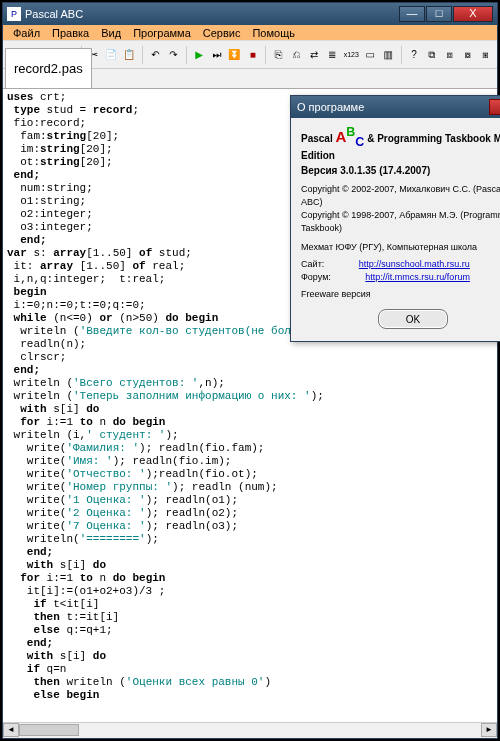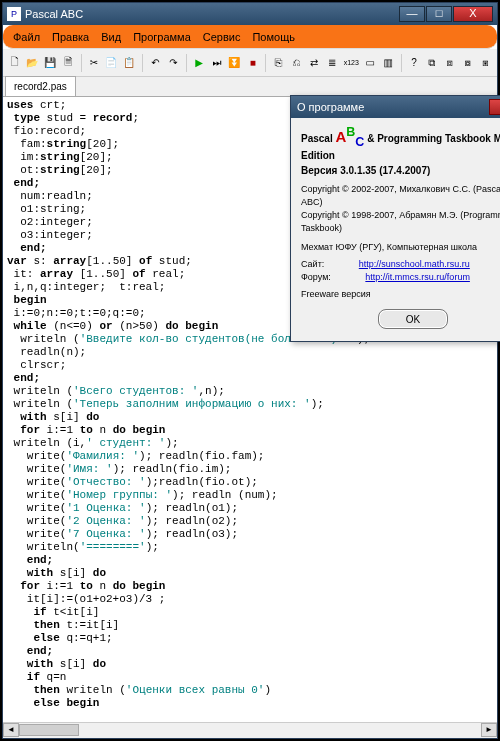--- a/index.html
+++ b/index.html
@@ -4,27 +4,27 @@
 <style>
 * { margin:0; padding:0; box-sizing:border-box; }
 body { font-family: Tahoma, sans-serif; font-size:11px; background:#000; width:500px; height:741px; overflow:hidden; position:relative; }
 .window { position:absolute; top:2px; left:2px; right:2px; bottom:2px; background:#fff; border:1px solid #2a3f5a; display:flex; flex-direction:column; }
 .titlebar { height:22px; background:linear-gradient(#4a6a8a,#2a4a6a); color:#fff; display:flex; align-items:center; padding:0 4px; font-size:11px; }
 .titlebar .icon { width:14px; height:14px; background:#fff; margin-right:4px; font-size:9px; color:#00a; text-align:center; line-height:14px; }
 .titlebar .title { flex:1; }
 .titlebar .winbtns { display:flex; gap:1px; }
 .titlebar .winbtn { width:26px; height:16px; background:linear-gradient(#5a7a9a,#3a5a7a); border:1px solid #1a2a3a; color:#fff; text-align:center; line-height:12px; font-size:11px; cursor:pointer; }
 .titlebar .winbtn.close { background:linear-gradient(#d44,#a22); width:40px; }
-.menubar { height:24px; background:#f97316; display:flex; align-items:center; padding:0 4px; border-bottom:1px solid #ddd;border-radius:10px; }
+.menubar { height:16px; background:#fdba74; display:flex; align-items:center; padding:0 4px; border-bottom:1px solid #ddd; }
 .menubar span { padding:2px 6px; cursor:pointer; }
 .toolbar { height:28px; background:#f0f0f0; display:flex; align-items:center; padding:0 4px; gap:3px; border-bottom:1px solid #ccc; }
 .tbtn { width:18px; height:18px; border:1px solid transparent; display:flex; align-items:center; justify-content:center; cursor:pointer; font-size:10px; }
 .tsep { width:1px; height:18px; background:#ccc; margin:0 2px; }
 .tabs { height:20px; background:#f0f0f0; display:flex; align-items:flex-end; padding-left:2px; border-bottom:1px solid #aaa; }
-.tab { background:#fff; border:1px solid #aaa; border-bottom:none; padding:4px 8px; font-size:10px; cursor:pointer; }
+.tab { background:#fff; border:1px solid #aaa; border-bottom:none; padding:12px 8px; font-size:13px; cursor:pointer; }
 .editor { flex:1; overflow:auto; background:#fff; padding:2px 4px; font-family:'Courier New',monospace; font-size:11px; line-height:13px; white-space:pre; color:#000; }
 .k { color:#000; font-weight:bold; }
 .s { color:#008080; }
 .hscroll { height:16px; background:#f0f0f0; border-top:1px solid #ccc; display:flex; }
 .hscroll .btn { width:16px; height:14px; background:#e0e0e0; border:1px solid #aaa; text-align:center; font-size:8px; line-height:12px; cursor:pointer; }
 .hscroll .track { flex:1; background:#f0f0f0; position:relative; }
 .hscroll .thumb { position:absolute; left:0; width:60px; height:12px; top:1px; background:#d0d0d0; border:1px solid #aaa; cursor:pointer; }
 .statusbar { height:18px; background:#f0f0f0; border-top:1px solid #ccc; display:flex; align-items:center; padding:0 6px; gap:12px; font-size:10px; }
 
 .dialog { position:absolute; top:95px; left:290px; width:246px; background:#f0f0f0; border:1px solid #2a3f5a; box-shadow:2px 2px 6px rgba(0,0,0,.3); }
@@ -97,21 +97,21 @@
   <div class="tabs">
     <div class="tab">record2.pas</div>
   </div>
   <div class="editor"><span class="k">uses</span><span> crt;</span>
 <span class="k"> type</span><span> stud = </span><span class="k">record</span><span>;</span>
 <span> fio:record;</span>
 <span>  fam:</span><span class="k">string</span><span>[20];</span>
 <span>  im:</span><span class="k">string</span><span>[20];</span>
 <span>  ot:</span><span class="k">string</span><span>[20];</span>
 <span class="k"> end;</span>
-<span>  num:readln;</span>
+<span>  num:string;</span>
 <span>  o1:string;</span>
 <span>  o2:integer;</span>
 <span>  o3:integer;</span>
 <span class="k">  end;</span>
 <span class="k">var</span><span> s: </span><span class="k">array</span><span>[1..50] </span><span class="k">of</span><span> stud;</span>
 <span> it: </span><span class="k">array</span><span> [1..50] </span><span class="k">of</span><span> real;</span>
 <span> i,n,q:integer;  t:real;</span>
 <span class="k"> begin</span>
 <span> i:=0;n:=0;t:=0;q:=0;</span>
 <span class="k"> while</span><span> (n&lt;=0) </span><span class="k">or</span><span> (n&gt;50) </span><span class="k">do begin</span>

